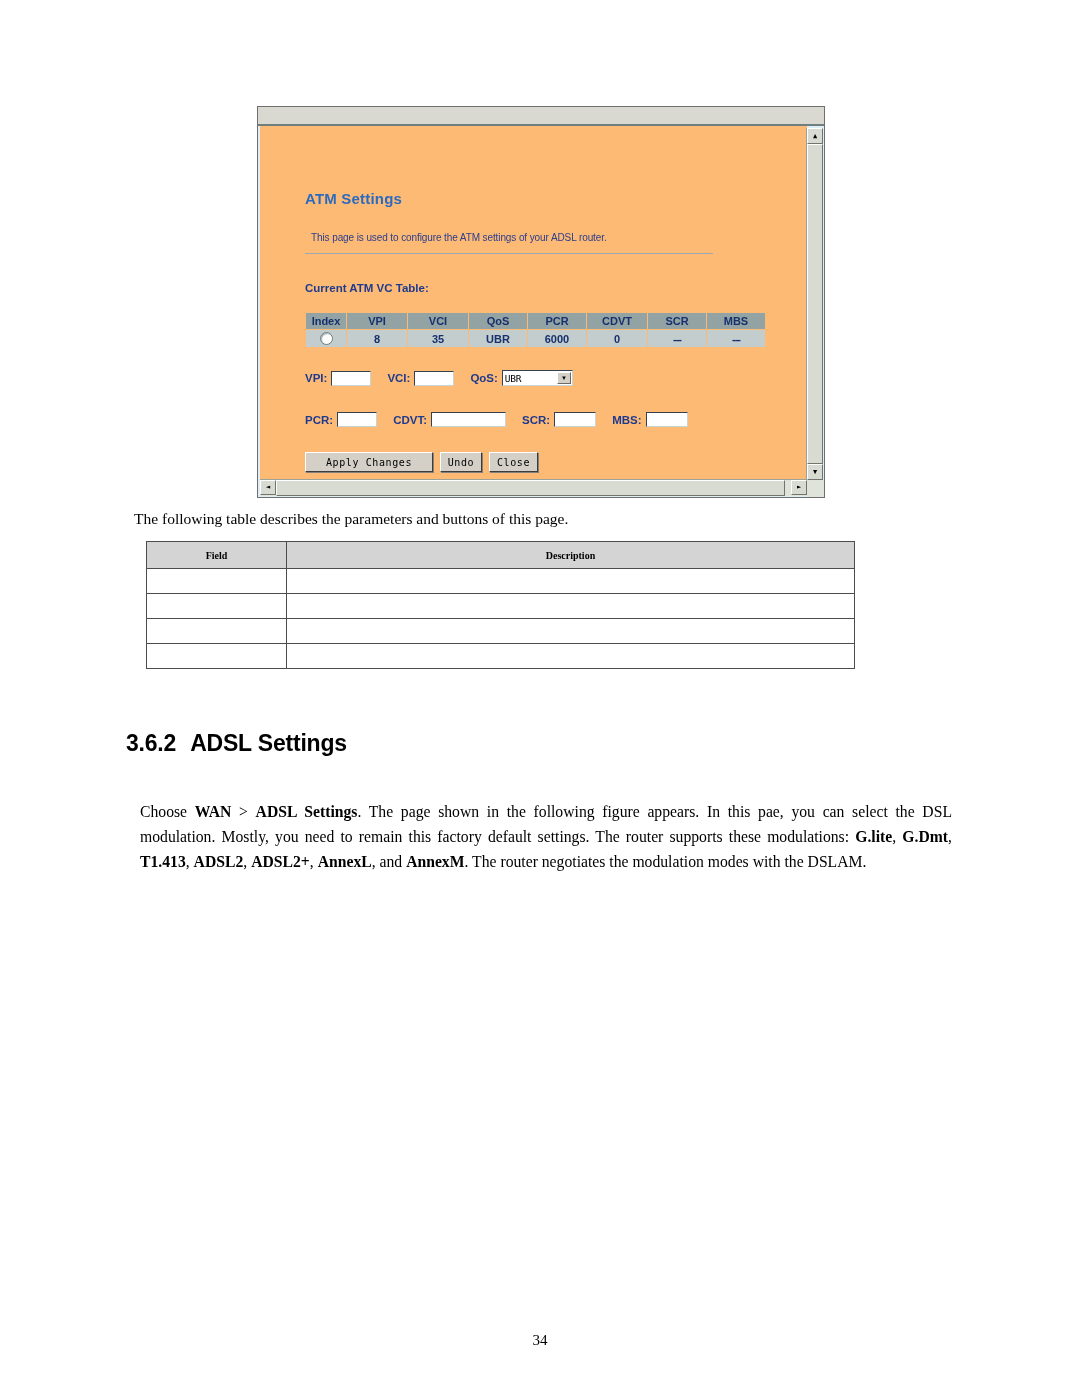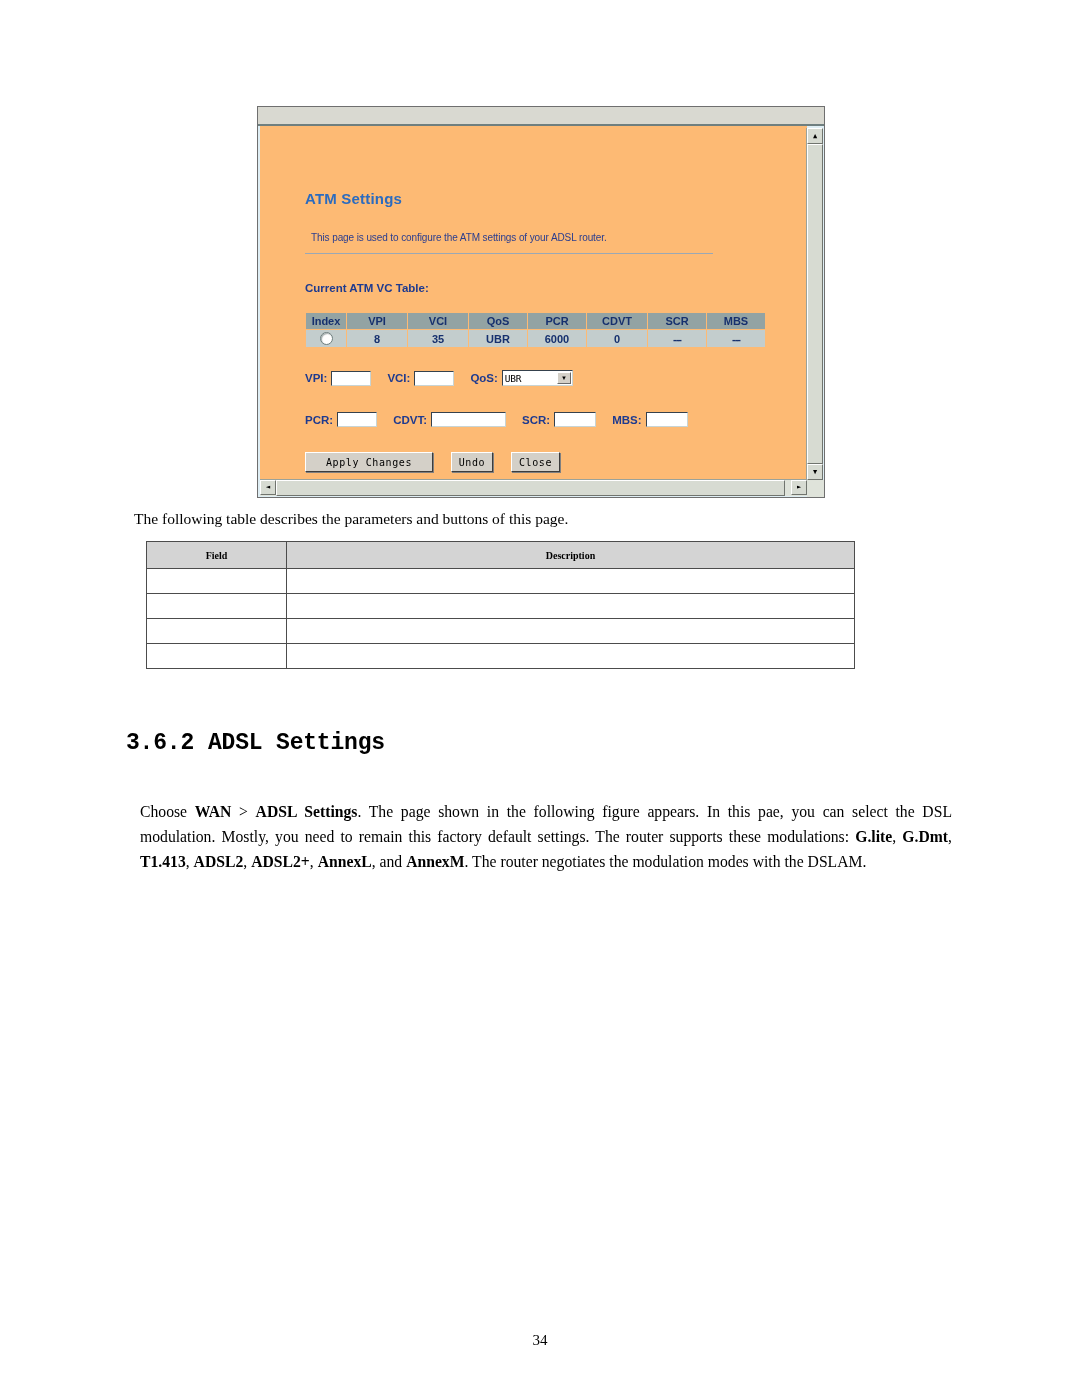--- a/index.html
+++ b/index.html
@@ -283,21 +283,21 @@
     font-size: 6px;
     color: #000;
     line-height: 1;
   }
 
   .btn-row {
     position: absolute;
     top: 326px;
     left: 0;
     display: flex;
-    gap: 18px;
+    gap: 7px;
   }
   .win-button {
     background: #d4d0c8;
     border-top: 1px solid #ffffff;
     border-left: 1px solid #ffffff;
     border-right: 1px solid #3c3c3c;
     border-bottom: 1px solid #3c3c3c;
     box-shadow: 1px 1px 0 #808080;
     font-family: "DejaVu Sans Mono", monospace;
     font-size: 10px;
@@ -426,21 +426,21 @@
     background: #ffffff;
     height: 24px;
   }
   table.desc-table .col-field { width: 139px; }
 
   h2.section-h {
     position: absolute;
     left: 126px;
     top: 730px;
     margin: 0;
-    font-family: Liberation Mono, monospace;
+    font-family: Liberation Sans, sans-serif;
     font-size: 23px;
     font-weight: bold;
     color: #000;
     letter-spacing: -0.2px;
     white-space: nowrap;
   }
   h2.section-h .num { margin-right: 14px; }
 
   .body-para {
     position: absolute;

